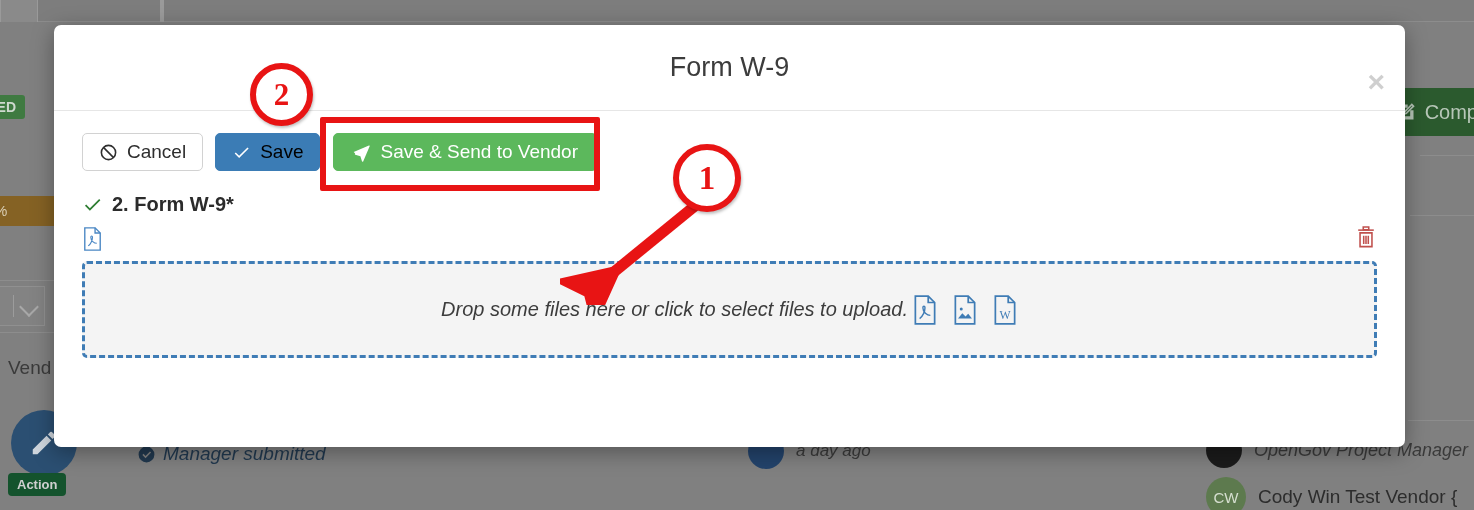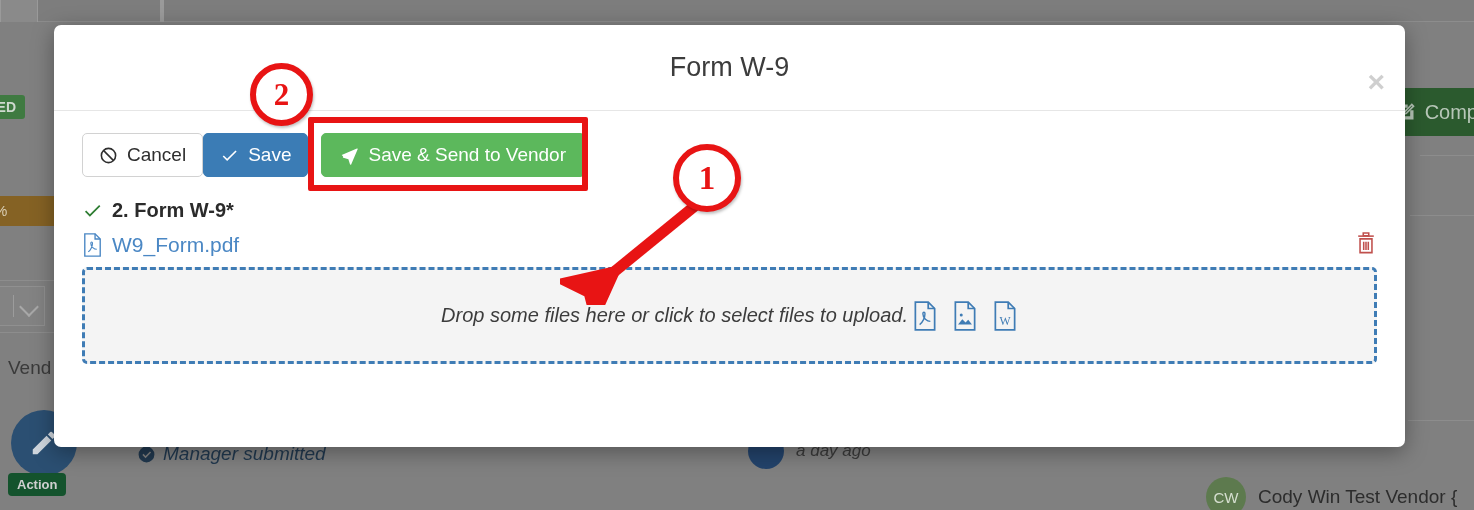--- a/index.html
+++ b/index.html
@@ -146,29 +146,30 @@
     position: absolute; right: 20px; top: 42px;
     font-size: 30px; color: #cfcfcf; line-height: 1;
     cursor: pointer; font-weight: bold;
   }
   .modal-body { padding: 22px 28px 0 28px; }
 
   .btn-row { display: flex; align-items: center; gap: 0; }
   .btn {
     display: inline-flex; align-items: center; gap: 9px;
     font-size: 19px; border-radius: 5px; cursor: pointer;
-    height: 44px; padding: 0 16px; white-space: nowrap;
+    height: 38px; padding: 0 16px; white-space: nowrap;
   }
   .btn svg { width: 19px; height: 19px; flex: none; }
   .btn-cancel {
     background: #ffffff; color: #2e2e2e;
     border: 1px solid #d2d2d2;
   }
   .btn-save {
-    background: #3b7cb5; color: #ffffff; border: 1px solid #3b7cb5;
+    background: #3b7cb5; color: #000000; border: 1px solid #3b7cb5;
+    margin-left: 12px;
   }
   .btn-sendwrap {
     position: relative; margin-left: 13px;
   }
   .btn-send {
     background: #5cb85c; color: #ffffff; border: 1px solid #5cb85c;
     padding: 16px 18px;
   }
   .annot-rect-2 {
     position: absolute; left: -13px; top: -16px;
@@ -277,20 +278,24 @@
         <path d="M12 2a10 10 0 1 0 0 20 10 10 0 0 0 0-20zm-1.2 14.6-4-4 1.4-1.4 2.6 2.6 5.6-5.6 1.4 1.4-7 7z"></path>
       </svg>
       <span>Manager submitted</span>
     </div>
 
     <div class="bg-dayago">
       <span class="bg-av-circle"></span>
       <span>a day ago</span>
     </div>
 
+    <div class="bg-pm">
+      <span class="bg-av-circle-dark"></span>
+      <span>OpenGov Project Manager</span>
+    </div>
 
     <div class="bg-vendorrow">
       <span class="bg-av-initials">CW</span>
       <span>Cody Win Test Vendor {</span>
     </div>
   </div>
 
   <div id="modal">
 
     <div class="modal-header">
@@ -335,21 +340,20 @@
         <span>2. Form W-9*</span>
       </div>
 
       <div class="file-row">
         <div class="file-link">
           <svg viewBox="0 0 24 28" fill="none" stroke="#4a87c4" stroke-width="1.6">
             <path d="M3 1h12l6 6v20H3z"></path>
             <path d="M15 1v6h6"></path>
             <path d="M7 22c3-2 5-7 5-10 0-2-2-2-2 0 0 4 4 7 7 7" stroke-width="1.3"></path>
           </svg>
-          <span>W9_Form.pdf</span>
         </div>
         <div class="trash-btn">
           <svg viewBox="0 0 24 26" fill="none" stroke="#c0504d" stroke-width="1.7">
             <path d="M9 2h6v3H9z"></path>
             <path d="M3.5 5.5h17"></path>
             <path d="M5.5 8.5h13v15h-13z"></path>
             <path d="M9.5 11.5v9M12 11.5v9M14.5 11.5v9"></path>
           </svg>
         </div>
       </div>

